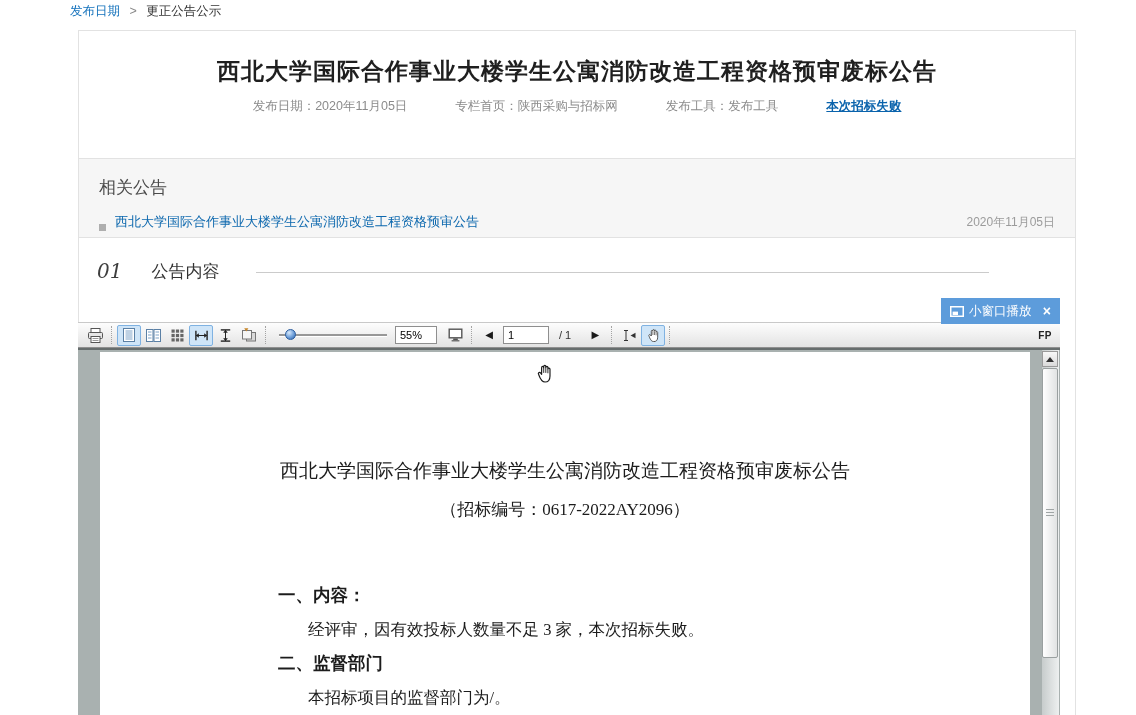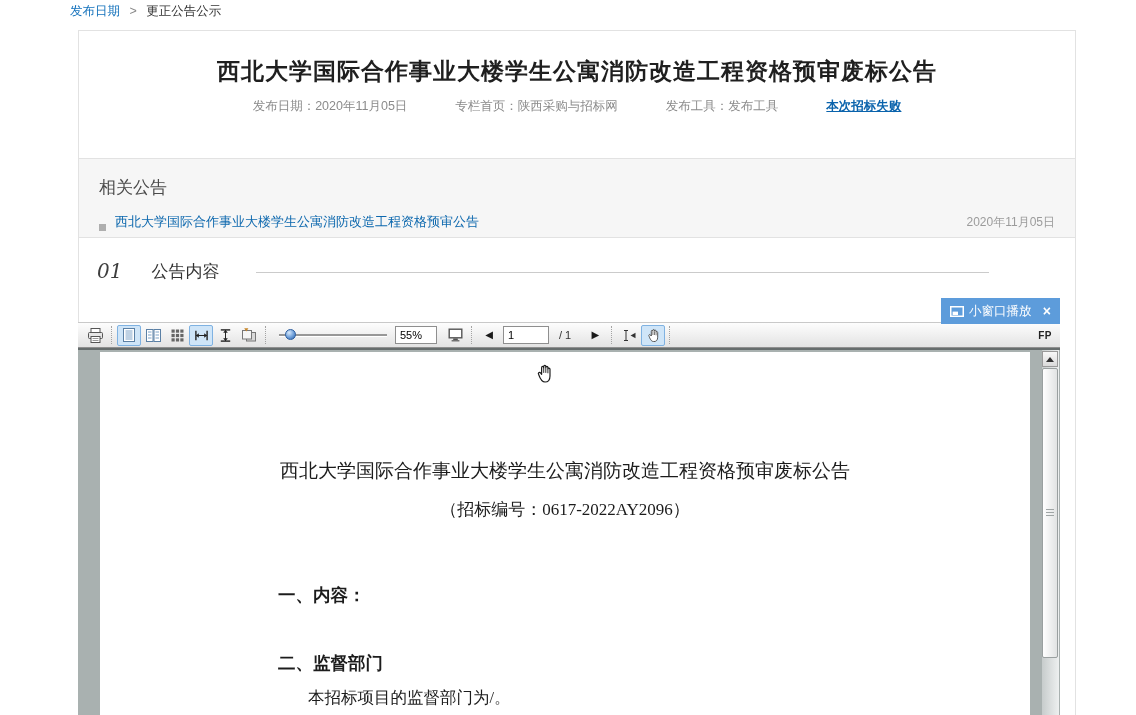--- a/index.html
+++ b/index.html
@@ -257,20 +257,21 @@
     </div>
     <div class="tsep"></div>
     <span class="brand">FP</span>
   </div>
 
   <div class="canvas">
     <div class="pdf-page">
       <div class="pdf-text pdf-title">西北大学国际合作事业大楼学生公寓消防改造工程资格预审废标公告</div>
       <div class="pdf-text pdf-subtitle">（招标编号：0617-2022AY2096）</div>
       <div class="pdf-text pdf-h1">一、内容：</div>
+      <div class="pdf-text pdf-b1">经评审，因有效投标人数量不足 3 家，本次招标失败。</div>
       <div class="pdf-text pdf-h2">二、监督部门</div>
       <div class="pdf-text pdf-b2">本招标项目的监督部门为/。</div>
     </div>
 
     <svg class="hand-cursor" width="17" height="20" viewBox="0 0 13 15">
       <path d="M2.1 8.8 C1.2 7.6 2.5 6.4 3.5 7.5 L4.3 8.5 L4.3 3.4 C4.3 2.2 5.9 2.2 5.9 3.4 L5.9 2.6 C5.9 1.4 7.5 1.4 7.5 2.6 L7.5 3.2 C7.5 2.1 9.1 2.1 9.1 3.2 L9.1 4.5 C9.1 3.4 10.7 3.5 10.7 4.6 L10.7 9.7 C10.7 12.9 9.2 14.4 6.9 14.4 C4.9 14.4 3.6 13 2.1 8.8 Z" fill="#fff" stroke="#1a1a1a" stroke-width="0.9" stroke-linejoin="round"></path>
       <path d="M5.9 3.6 V7.4 M7.5 3.4 V7.4 M9.1 4.7 V7.7" stroke="#1a1a1a" stroke-width="0.7" fill="none"></path>
     </svg>
 
     <div class="scrollbar">

